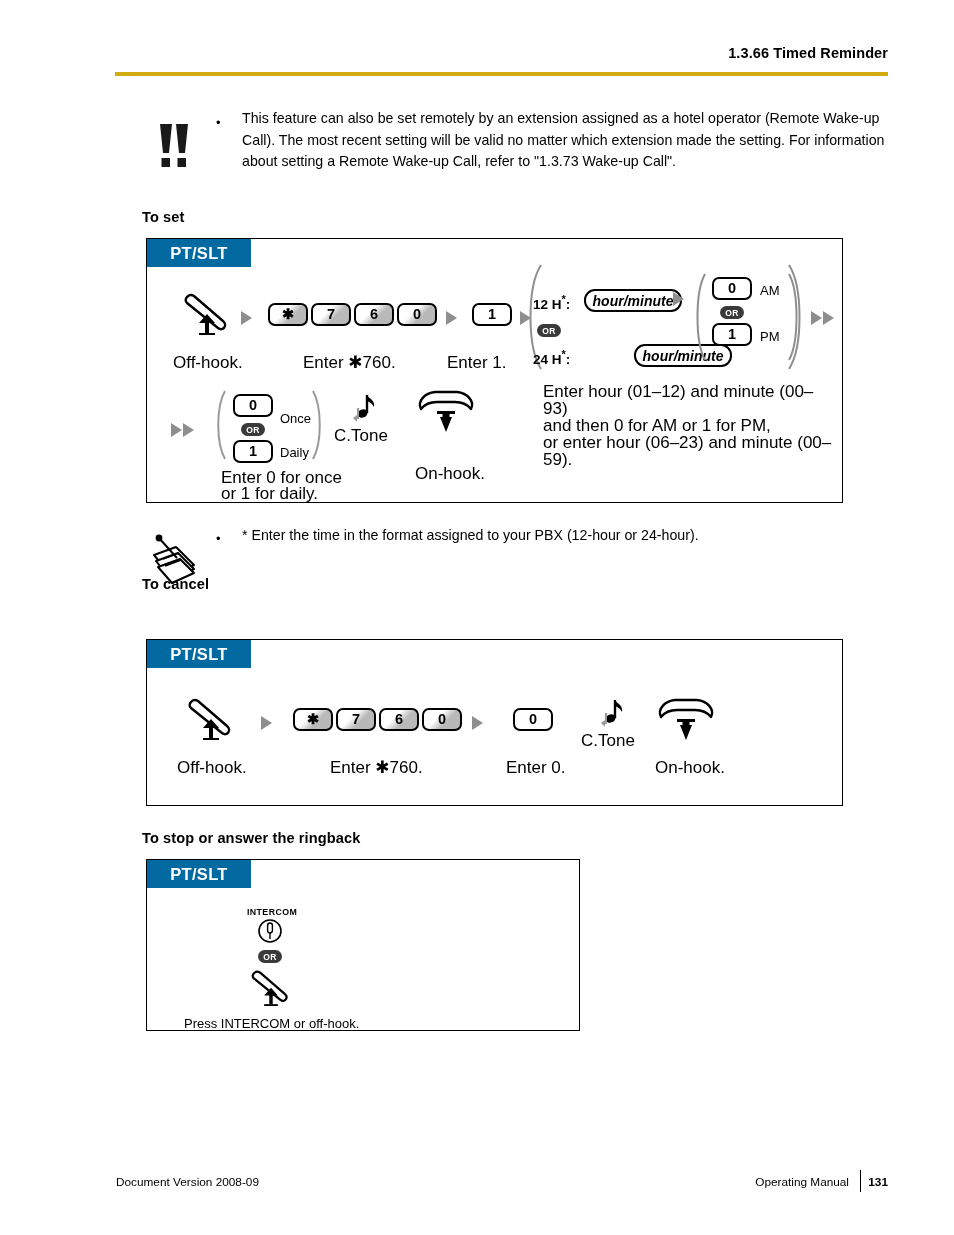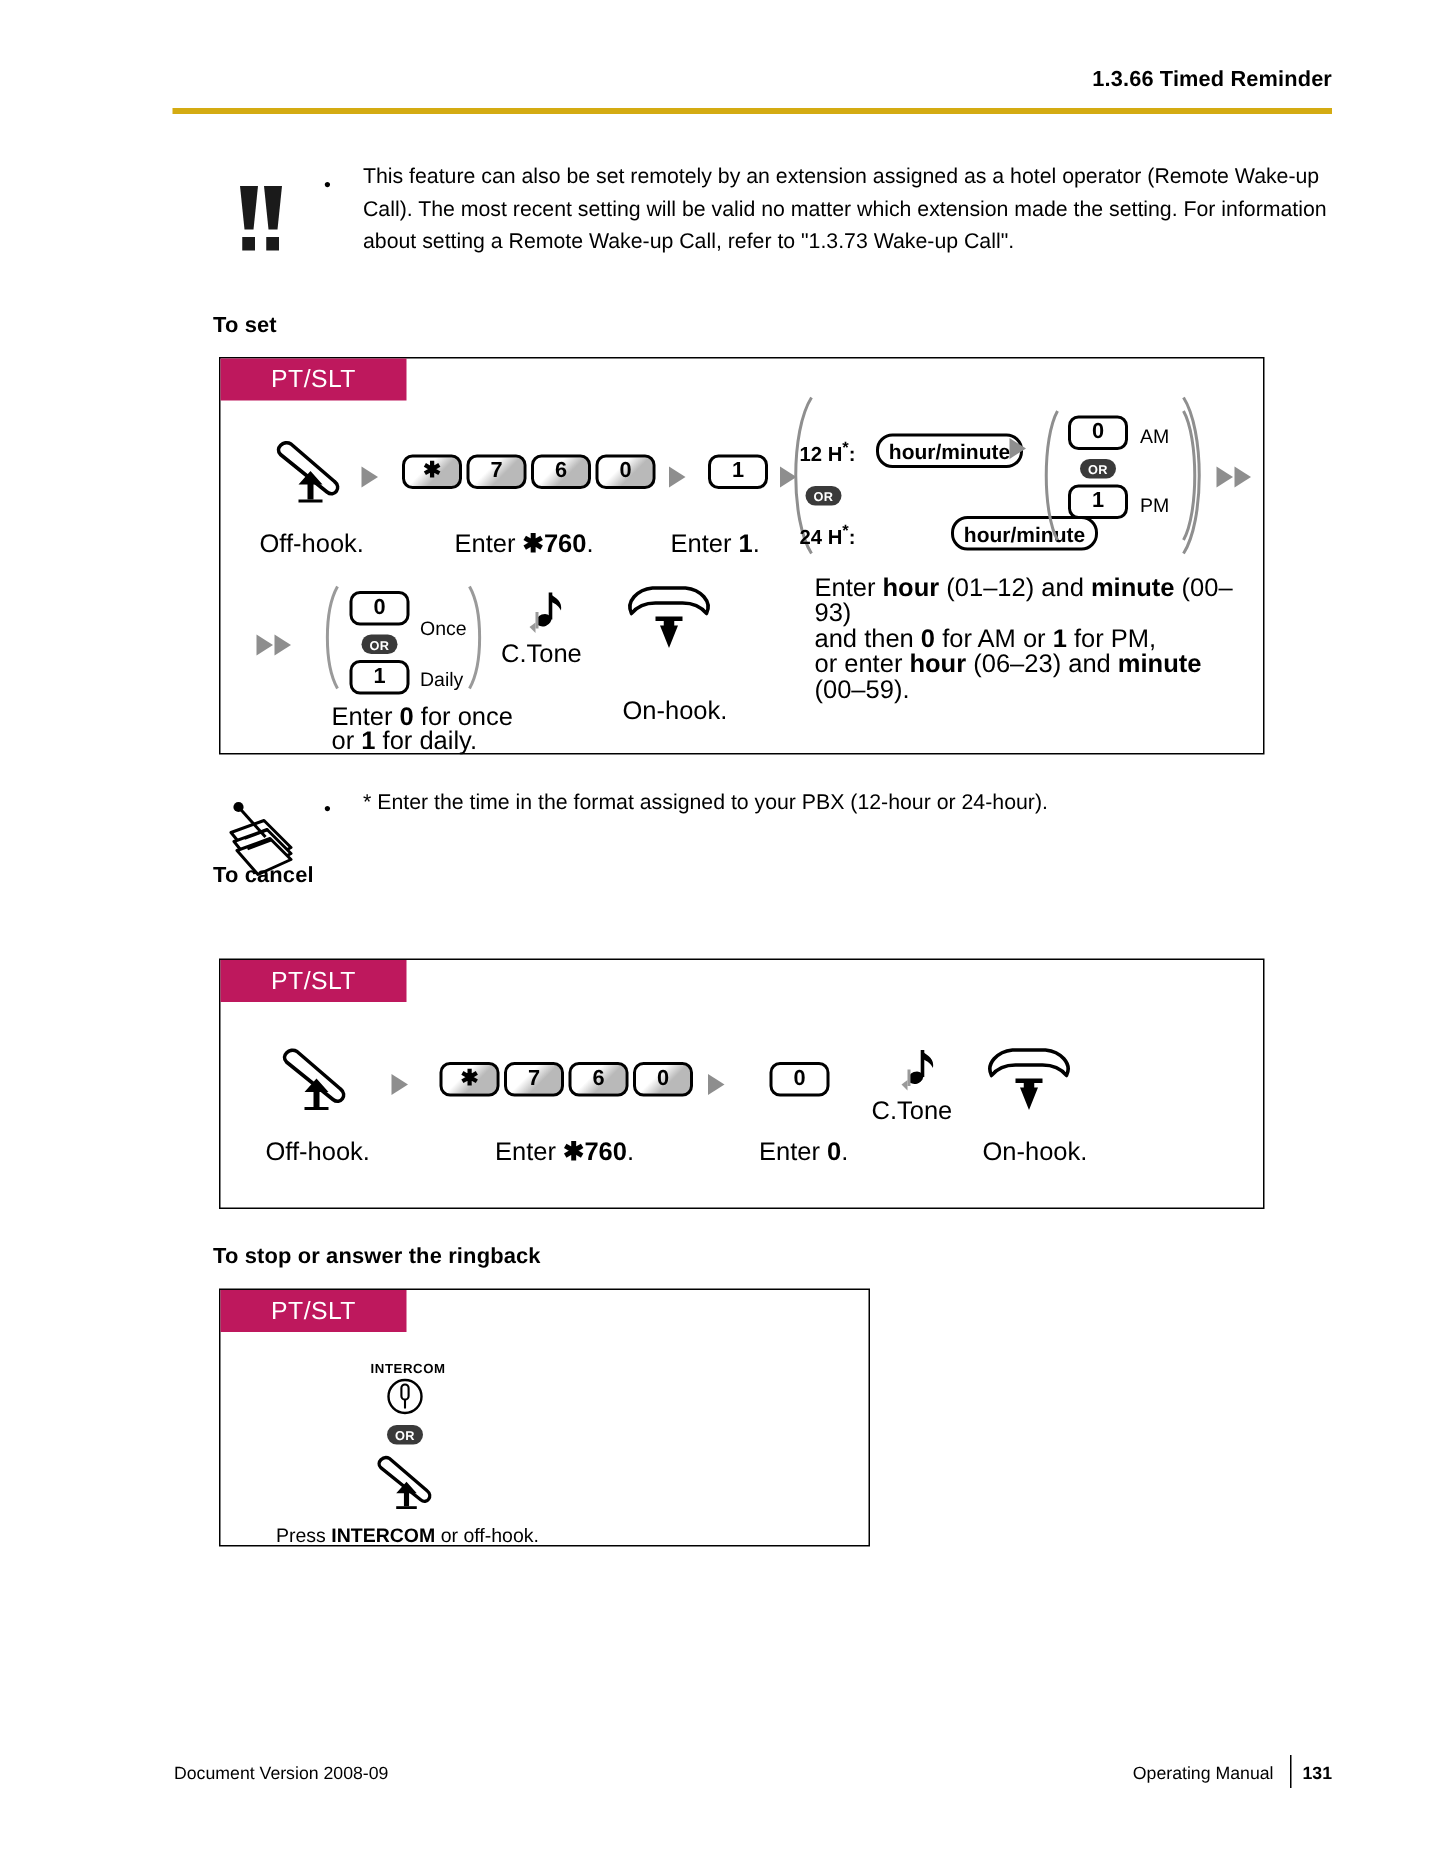--- a/index.html
+++ b/index.html
@@ -81,26 +81,26 @@
   .dbox {
     position: absolute;
     border: 1.5px solid #000;
     background: #fff;
     box-sizing: border-box;
   }
   .ptslt {
     position: absolute;
     left: 0;
     top: 0;
-    width: 124px;
+    width: 104px;
     height: 28px;
-    background: #be185d;
+    background: #0369a1;
     color: #fff;
     font-size: 16.5px;
-    font-weight: normal;
+    font-weight: bold;
     letter-spacing: .3px;
     display: flex;
     align-items: center;
     justify-content: center;
   }
 
   
   .key {
     position: absolute;
     box-sizing: border-box;
@@ -114,20 +114,21 @@
     justify-content: center;
     line-height: 1;
   }
   .key.shade {
     background: linear-gradient(135deg, #ffffff 0%, #ffffff 38%, #b9b9b9 62%, #b9b9b9 100%);
   }
   .key.wide {
     border-radius: 11px;
     font-size: 14px;
     padding: 0 8px;
+    font-style: italic;
   }
 
   
   .orpill {
     position: absolute;
     box-sizing: border-box;
     width: 24px;
     height: 13px;
     border-radius: 7px;
     background: #3a3a3a;
@@ -140,21 +141,21 @@
     justify-content: center;
   }
 
   
   .cap {
     position: absolute;
     font-size: 17px;
     line-height: 16px;
     white-space: nowrap;
   }
-  .cap b { font-weight: bold; }
+  .cap b { font-weight: normal; }
   .cap.wrap { white-space: normal; }
 
   .lbl {
     position: absolute;
     font-size: 13px;
     line-height: 1;
     white-space: nowrap;
   }
   .lbl.bold { font-weight: bold; }
 

